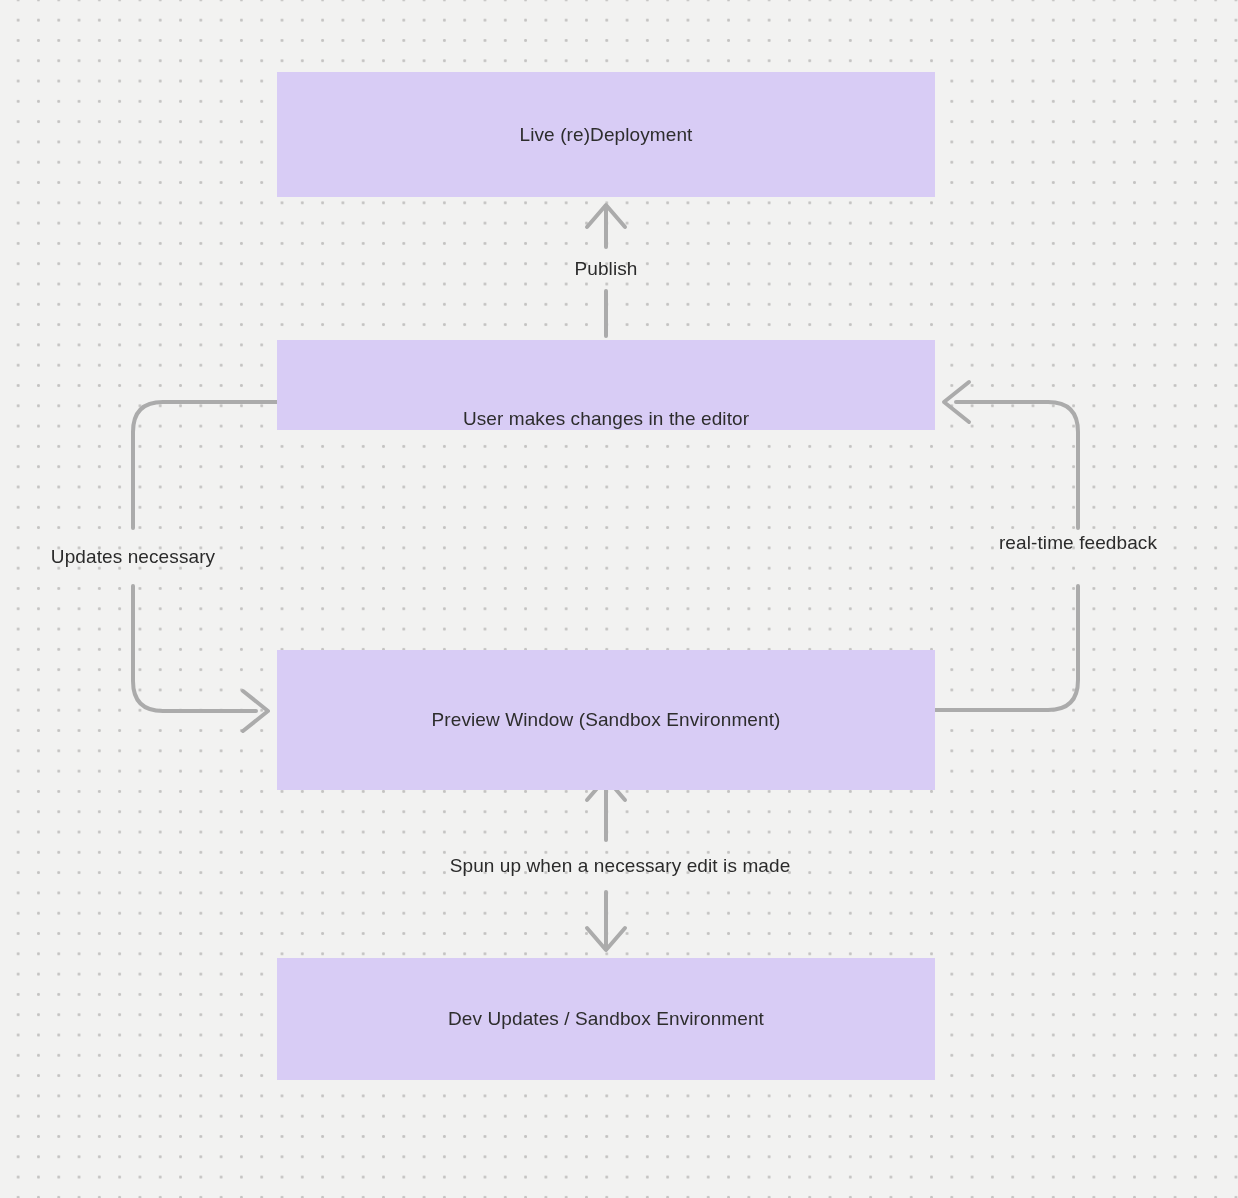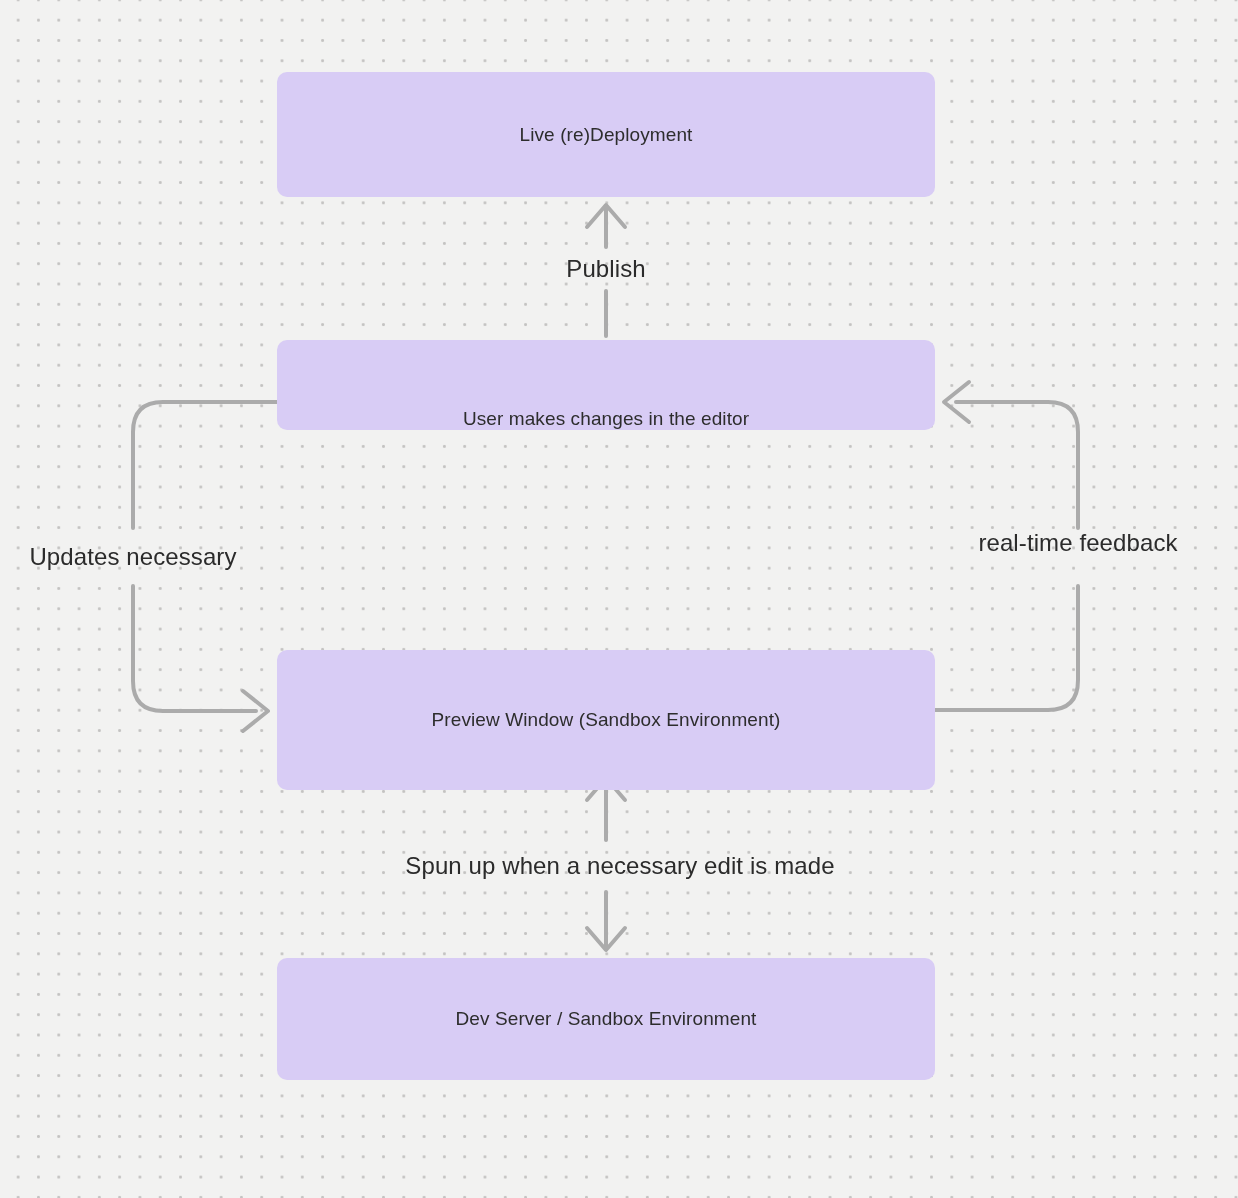--- a/index.html
+++ b/index.html
@@ -17,21 +17,21 @@
     background-color: #f2f2f1;
     background-image: radial-gradient(circle, #c4c3c2 1.1px, rgba(196,195,194,0) 1.9px);
     background-size: 20.3px 20.3px;
     background-position: 8px 10px;
   }
   .node {
     position: absolute;
     left: 277px;
     width: 658px;
     background: #d8ccf5;
-    border-radius: 10px;
+    border-radius: 0;
     display: flex;
     align-items: center;
     justify-content: center;
   }
   .node-label {
     font-size: 19px;
     font-weight: 500;
     color: #2d2d2d;
     letter-spacing: 0.1px;
     white-space: nowrap;
@@ -45,21 +45,21 @@
   .edges-layer path {
     fill: none;
     stroke: #ababab;
     stroke-width: 4;
     stroke-linecap: round;
     stroke-linejoin: round;
   }
   .edge-label {
     position: absolute;
     transform: translate(-50%, -50%);
-    font-size: 24px;
+    font-size: 19px;
     font-weight: 500;
     color: #2b2b2b;
     letter-spacing: 0.1px;
     white-space: nowrap;
   }
 </style>
 </head>
 <body>
 
 <div class="canvas">
@@ -97,21 +97,21 @@
 
   <div class="node" style="top:340px; height:90px;align-items:flex-end;">
     <span class="node-label">User makes changes in the editor</span>
   </div>
 
   <div class="node" style="top:650px; height:140px;text-align:center;">
     <span class="node-label">Preview Window (Sandbox Environment)</span>
   </div>
 
   <div class="node" style="top:958px; height:122px;">
-    <span class="node-label">Dev Server / Sandbox Environment</span>
+    <span class="node-label">Dev Updates / Sandbox Environment</span>
   </div>
 
   <div class="edge-label" style="left:606px; top:269px;">Publish</div>
   <div class="edge-label" style="left:133px; top:557px;">Updates necessary</div>
   <div class="edge-label" style="left:1078px; top:543px;">real-time feedback</div>
   <div class="edge-label" style="left:620px; top:866px;">Spun up when a necessary edit is made</div>
 
 </div>
 
 </body></html>

